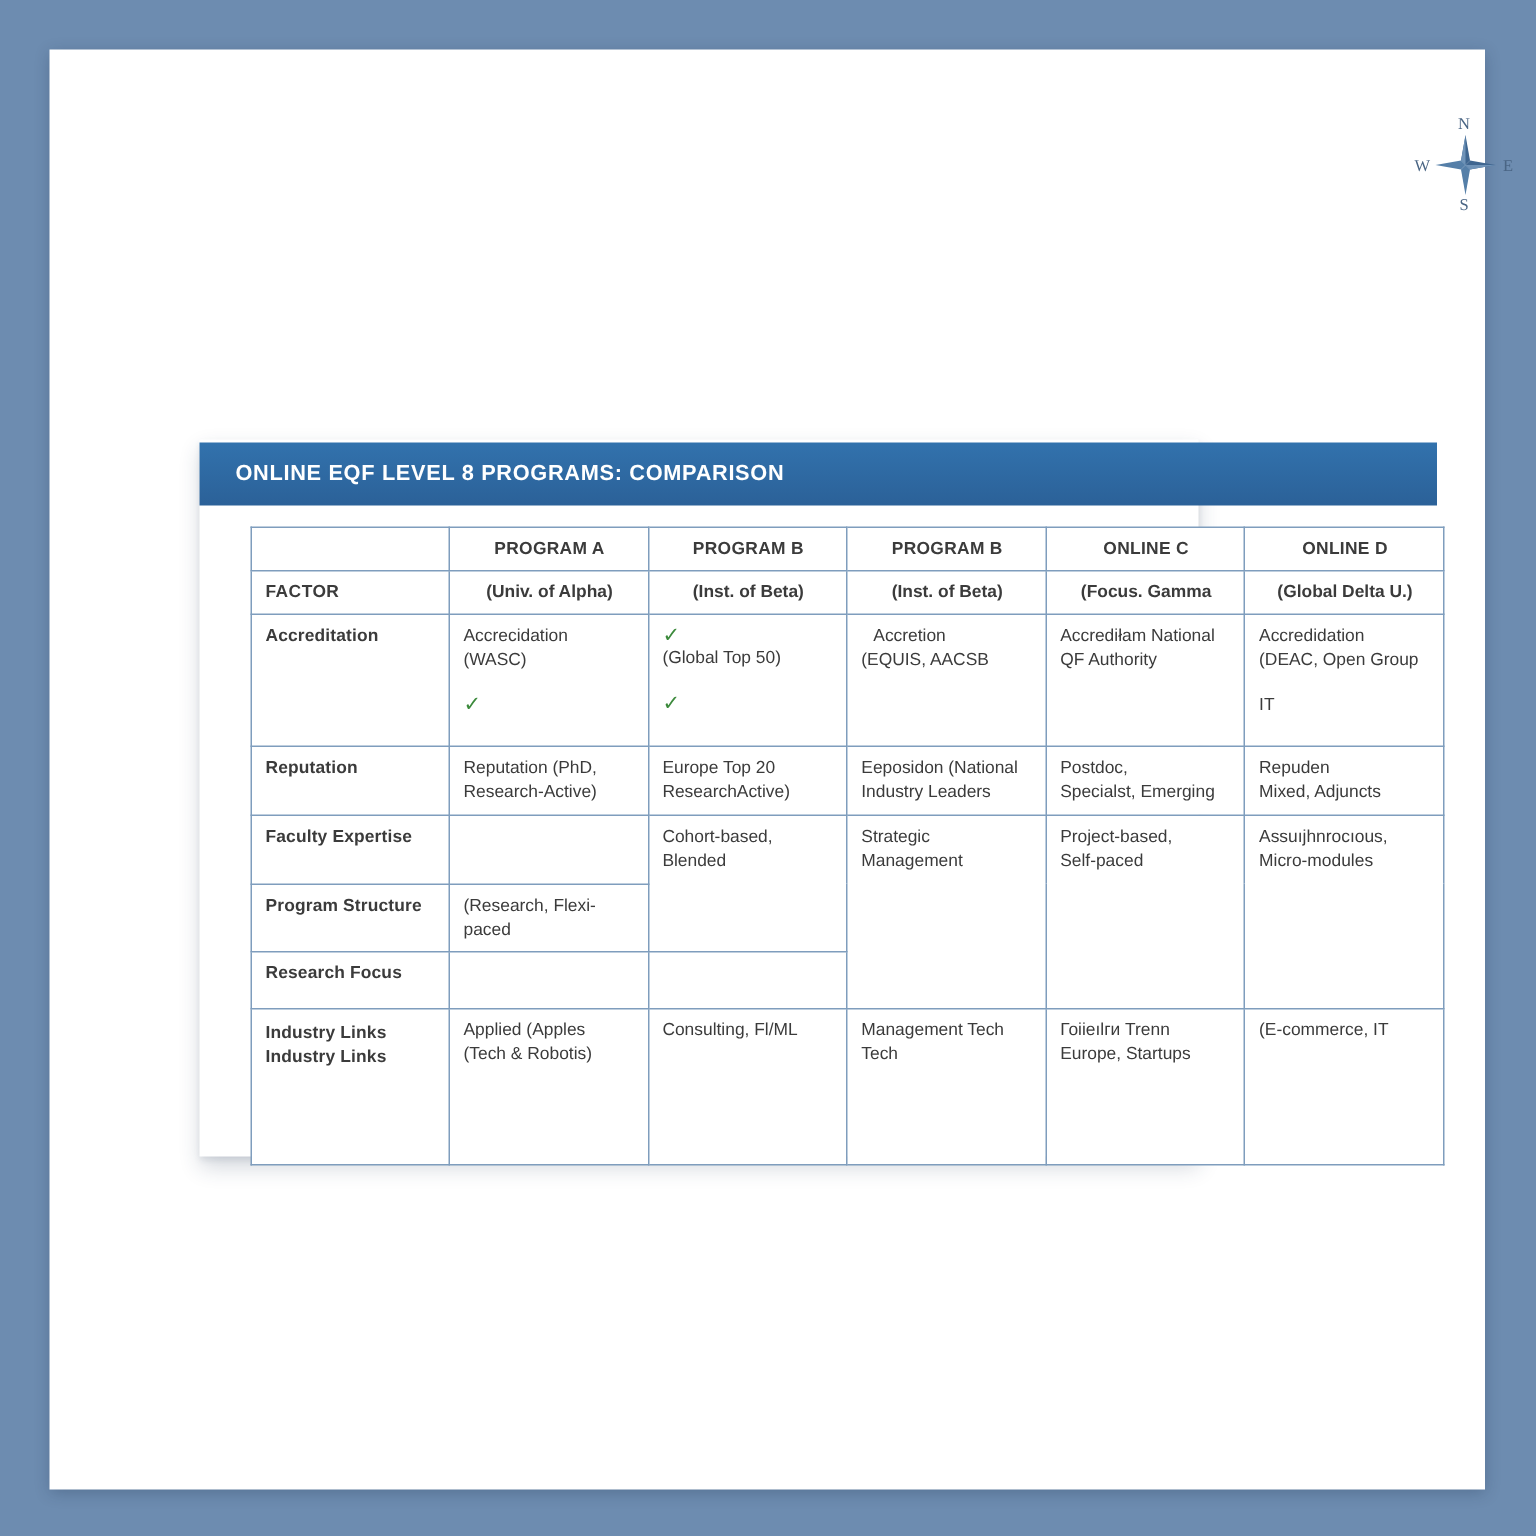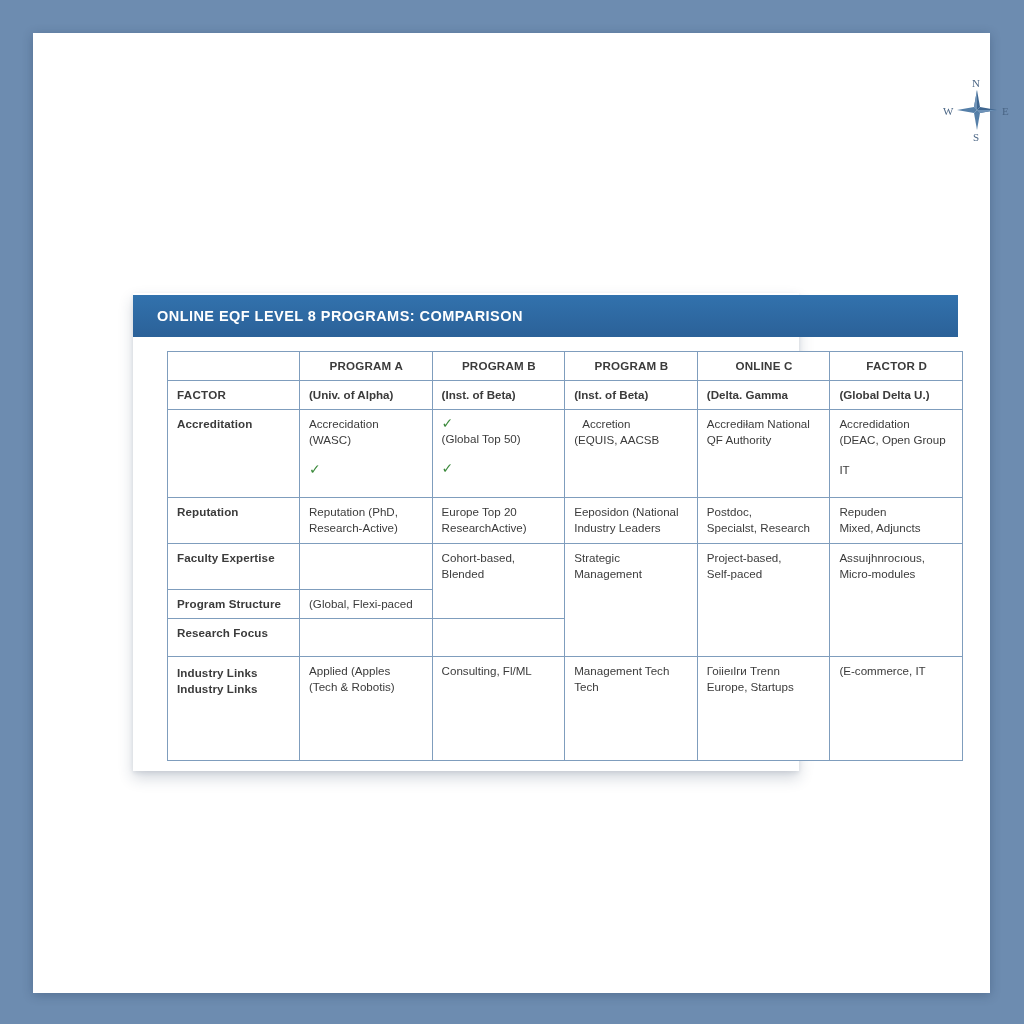--- a/index.html
+++ b/index.html
@@ -128,21 +128,21 @@
   }
   td.factor-head {
     background: #8ca9c8;
     color: #1f4e79;
     font-size: 12.2px;
     letter-spacing: .3px;
   }
   td.sub {
     color: #ffffff;
     font-size: 12.2px;
-    text-align: left;
+    text-align: center;
   }
   td.sub-a { background: #5aa3a0; }
   td.sub-b { background: #7aad50; }
   td.sub-c { background: #ef9540; }
   td.sub-d { background: #8e6fb4; }
   td.sub-e { background: #e0342a; }
 
   
   td.rowlabel {
     color: #1f5c99;
@@ -200,29 +200,29 @@
             <col class="c-prog">
         </colgroup>
         <tbody>
 
           <tr class="head-top">
             <td class="blank"></td>
             <td class="prog">PROGRAM A</td>
             <td class="prog">PROGRAM B</td>
             <td class="prog">PROGRAM B</td>
             <td class="prog">ONLINE C</td>
-            <td class="prog">FACTOR D</td>
+            <td class="prog">ONLINE D</td>
           </tr>
 
           <tr class="head-sub">
             <td class="factor-head">FACTOR</td>
             <td class="sub sub-a">(Univ. of Alpha)</td>
             <td class="sub sub-b">(Inst. of Beta)</td>
             <td class="sub sub-c">(Inst. of Beta)</td>
-            <td class="sub sub-d">(Delta. Gamma</td>
+            <td class="sub sub-d">(Focus. Gamma</td>
             <td class="sub sub-e">(Global Delta U.)</td>
           </tr>
 
           <tr>
             <td class="rowlabel" style="height:88px">Accreditation</td>
             <td class="cell">
               <span class="ln">Accrecidation</span>
               <span class="ln">(WASC)</span>
               <span class="gap"></span>
               <span class="check">✓</span>
@@ -258,21 +258,21 @@
             <td class="cell">
               <span class="ln">Europe Top 20</span>
               <span class="ln">ResearchActive)</span>
             </td>
             <td class="cell">
               <span class="ln">Eeposidon (National</span>
               <span class="ln">Industry Leaders</span>
             </td>
             <td class="cell">
               <span class="ln">Postdoc,</span>
-              <span class="ln">Specialst, Research</span>
+              <span class="ln">Specialst, Emerging</span>
             </td>
             <td class="cell">
               <span class="ln">Repuden</span>
               <span class="ln">Mixed, Adjuncts</span>
             </td>
           </tr>
 
           <tr>
             <td class="rowlabel" style="height:46px">Faculty Expertise</td>
             <td class="cell"></td>
@@ -290,21 +290,21 @@
             </td>
             <td class="cell mid" rowspan="3">
               <span class="ln">Assuıјhnrocıous,</span>
               <span class="ln">Micro-modules</span>
             </td>
           </tr>
 
           <tr>
             <td class="rowlabel" style="height:28px;padding-bottom:4px">Program Structure</td>
             <td class="cell mid">
-              <span class="ln">(Global, Flexi-paced</span>
+              <span class="ln">(Research, Flexi-paced</span>
             </td>
           </tr>
 
           <tr>
             <td class="rowlabel" style="height:38px">Research Focus</td>
             <td class="cell"></td>
           </tr>
 
           <tr>
             <td class="rowlabel" style="height:104px;vertical-align:top;padding-top:8px">

